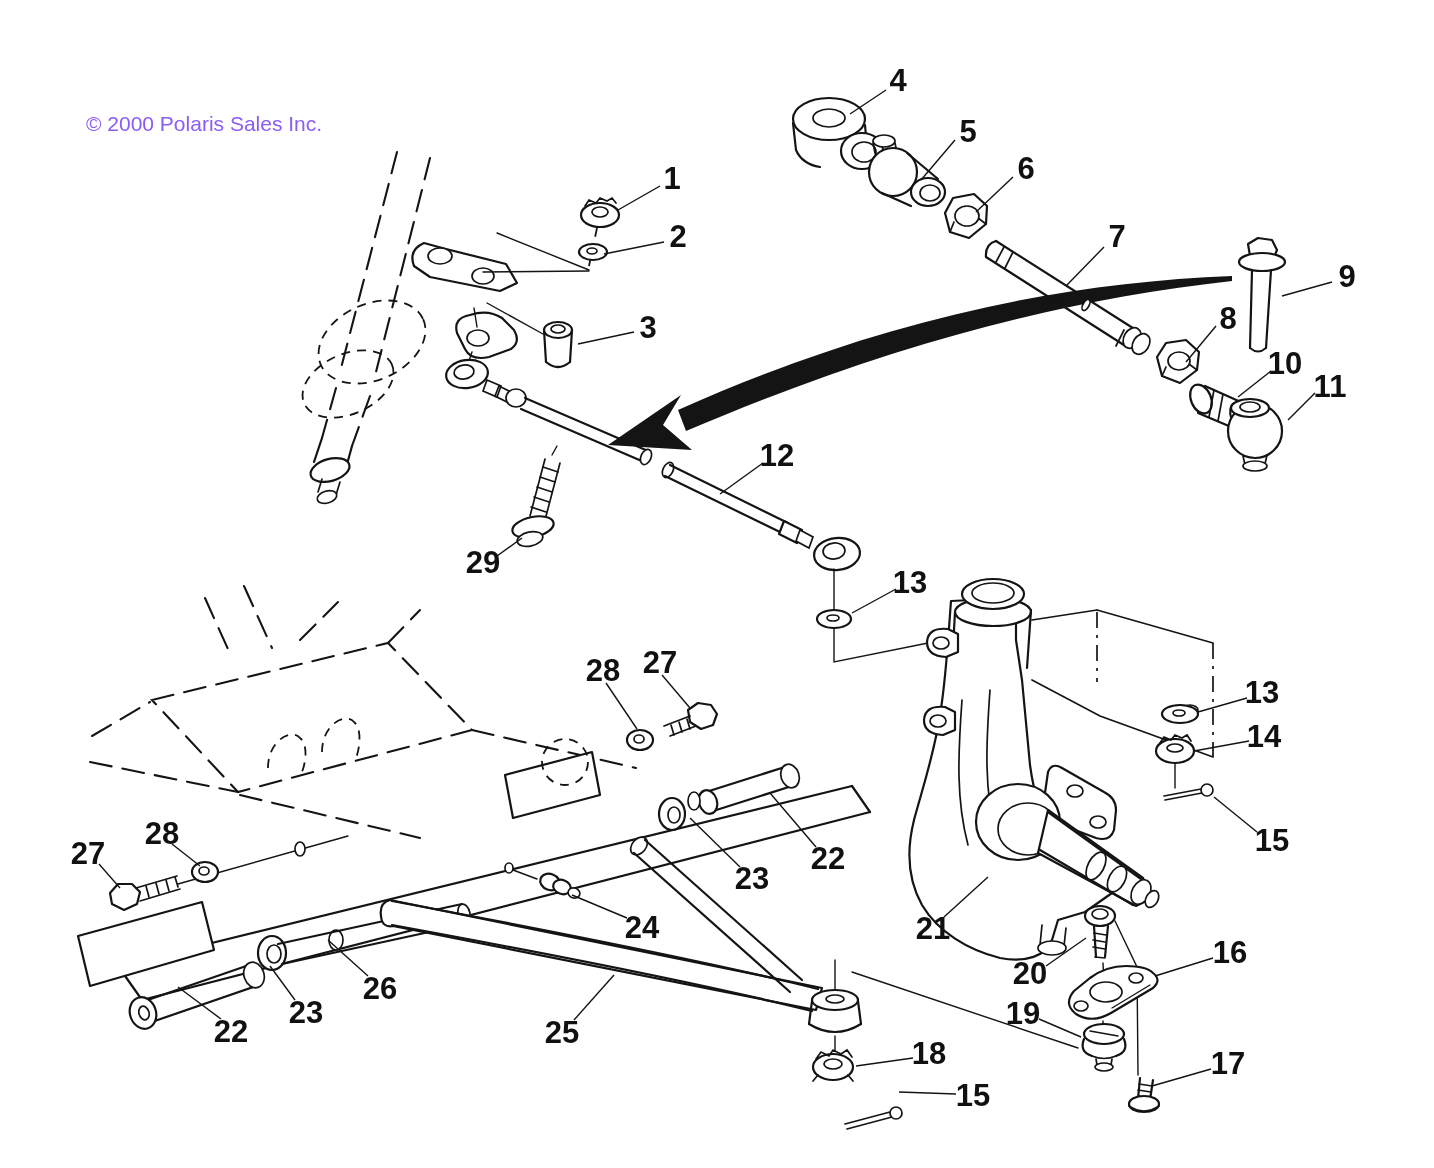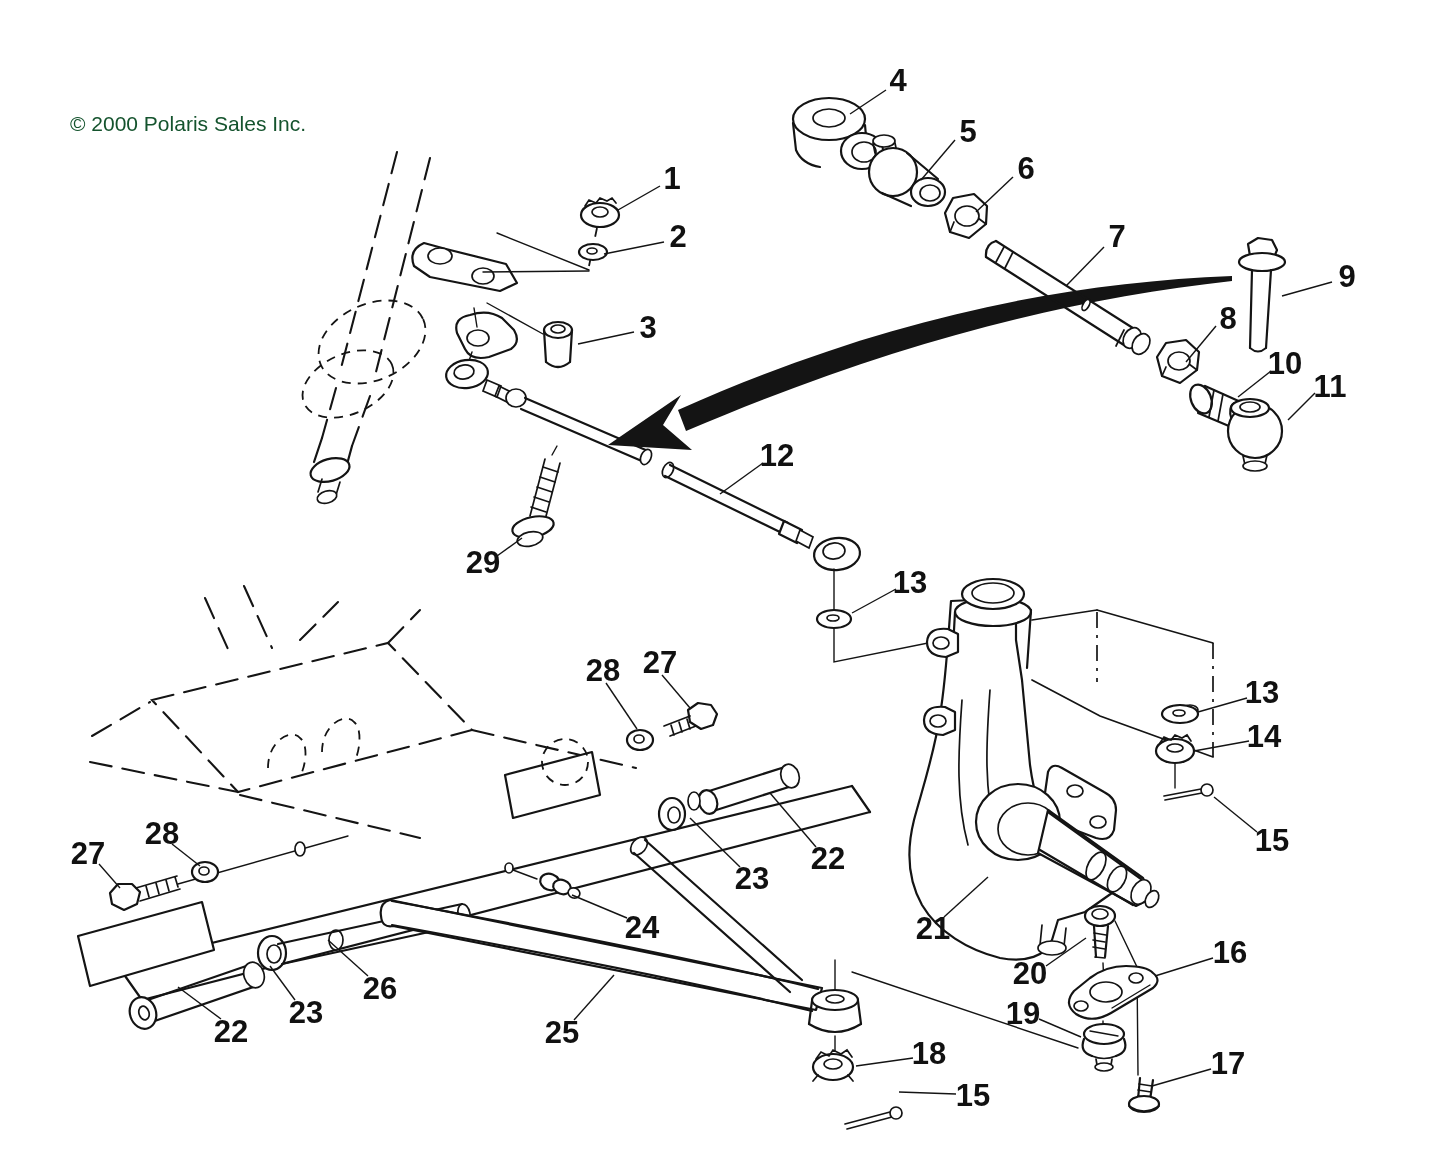--- a/index.html
+++ b/index.html
@@ -11,21 +11,21 @@
   .thin{fill:none;stroke:#141414;stroke-width:1.4;stroke-linecap:round;}
   .det {fill:none;stroke:#141414;stroke-width:1.7;stroke-linecap:round;}
   .detf{fill:#ffffff;stroke:#141414;stroke-width:1.7;}
   .dash{fill:none;stroke:#141414;stroke-width:2.1;stroke-dasharray:22 11;stroke-linecap:round;}
   .dash2{fill:none;stroke:#141414;stroke-width:1.8;stroke-dasharray:9 7;}
   .dashdot{fill:none;stroke:#141414;stroke-width:1.7;stroke-dasharray:16 7 3 7;}
   .blk {fill:#141414;stroke:none;}
   .leader-line{stroke:#141414;stroke-width:1.4;fill:none;}
   .callout-label{font-family:"Liberation Sans",sans-serif;font-weight:bold;font-size:31px;
                  fill:#111111;text-anchor:middle;}
-  .copyright{position:absolute;left:70px;top:112px;font-size:21px;color:#14532d;
+  .copyright{position:absolute;left:86px;top:112px;font-size:21px;color:#8b5cf6;
              font-family:"Liberation Sans",sans-serif;}
 </style>
 </head>
 <body>
 
 <div class="stage">
   <div class="copyright">© 2000 Polaris Sales Inc.</div>
 
   <svg id="fig" viewBox="0 0 1434 1168" width="1434" height="1168">
 

